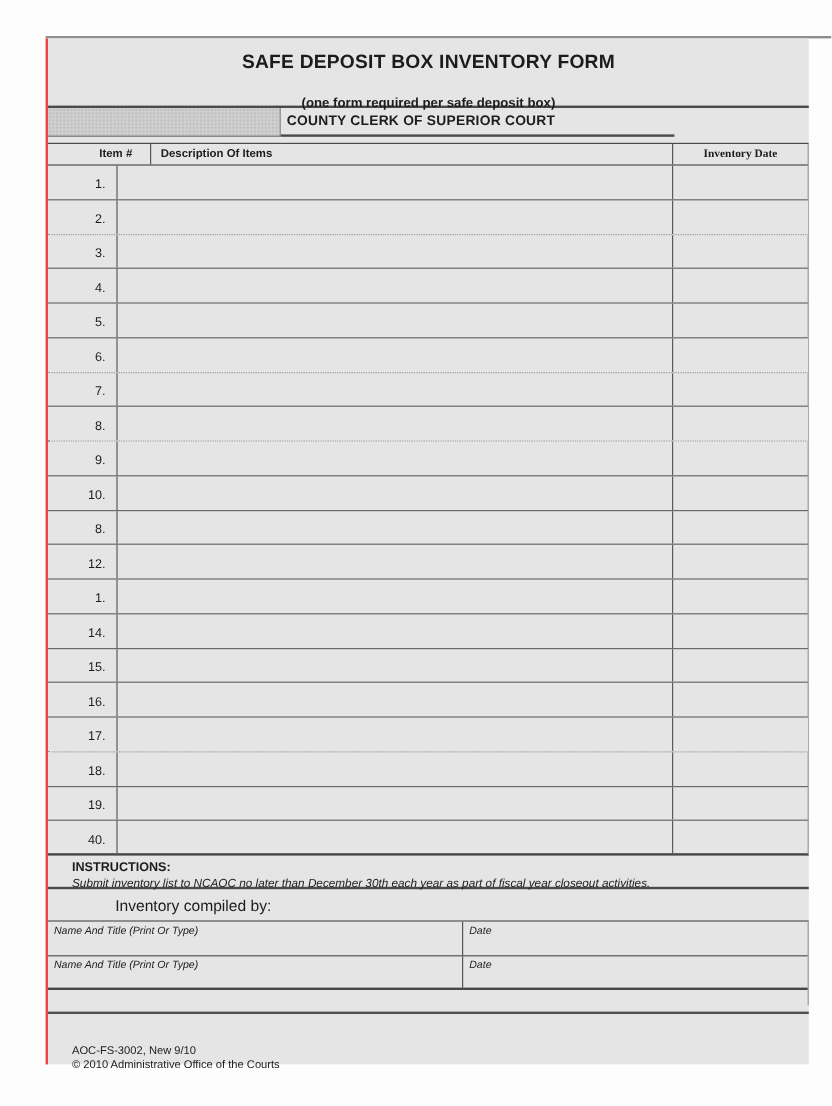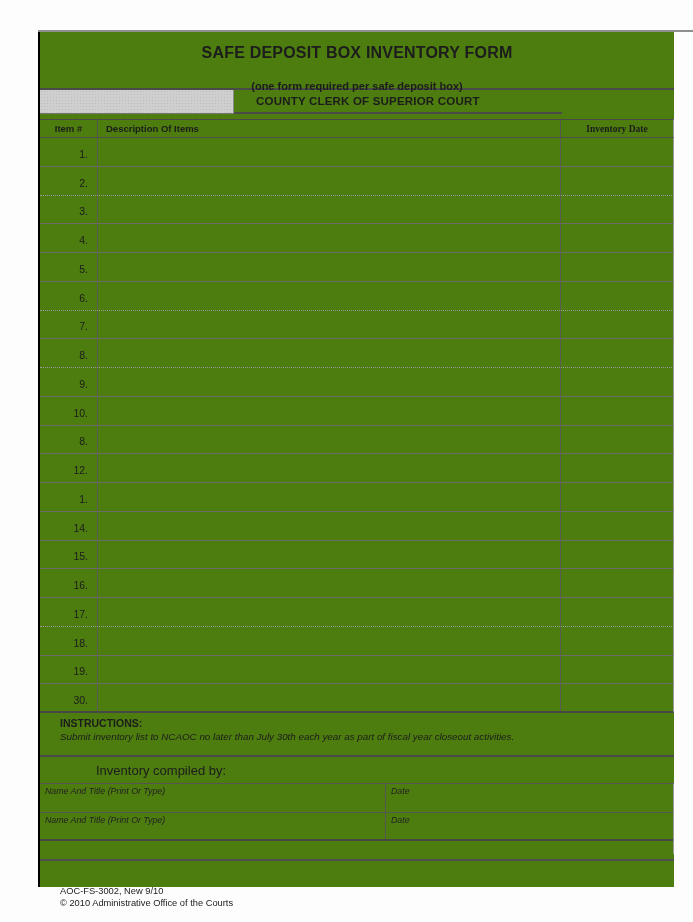--- a/index.html
+++ b/index.html
@@ -1,52 +1,52 @@
 <!DOCTYPE html>
 <html><head>
 <meta charset="utf-8">
 <style>
   * { margin:0; padding:0; box-sizing:border-box; }
   html,body { width:693px; height:922px; background:#fdfdfd; font-family:"Liberation Sans", sans-serif; color:#1c1c1c; }
   .canvas { position:relative; width:693px; height:922px; background:#fdfdfd; overflow:hidden; }
 
   .top-rule { position:absolute; left:38px; right:0; top:30px; height:2px; background:#8f8f8f; }
 
-  .page { position:absolute; left:38px; top:32px; width:636px; height:855px; border-left:2px solid #000000; background:#4d7c0f; }
+  .page { position:absolute; left:38px; top:32px; width:636px; height:855px; border-left:2px solid #ef4444; background:#e5e5e5; }
 
   .title-block { height:56px; text-align:center; padding-top:12px; }
   .form-title { font-size:16px; font-weight:bold; letter-spacing:.2px; }
   .form-subtitle { font-size:11px; font-weight:bold; margin-top:18px; }
 
   .band { height:26px; border-top:2px solid #4a4a4a; display:flex; }
   .gray-box { width:194px; background-color:#cfcfcf;
     background-image:radial-gradient(#bdbdbd 1px, transparent 1px); background-size:3px 3px;
     border-right:1px solid #8a8a8a; border-bottom:1px solid #777; }
   .county-box { width:328px; border-bottom:2px solid #4a4a4a; display:flex; align-items:center;
-    padding-left:22px; font-size:11.5px; font-weight:bold; letter-spacing:.2px; }
+    padding-left:5px; font-size:11.5px; font-weight:bold; letter-spacing:.2px; }
   .band-spacer { flex:1; }
 
   .head-gap { height:5px; }
 
-  .thead { height:19px; display:flex; border-top:1.5px solid #4a4a4a; border-bottom:1.5px solid #4f4f4f; border-right:1px solid #9a9a9a; }
+  .thead { height:19px; display:flex; border-top:1.5px solid #4a4a4a; border-bottom:1.5px solid #4f4f4f; border-right:1px solid #9a9a9a;padding-left:28px; }
   .thead .c-item { width:58px; border-right:1.5px solid #555; display:flex; align-items:center; justify-content:center;
     font-size:9.5px; font-weight:bold; }
   .thead .c-desc { flex:1; display:flex; align-items:center; padding-left:8px; font-size:9.5px; font-weight:bold; }
   .thead .c-date { width:113px; border-left:1.5px solid #555; display:flex; align-items:center; justify-content:center;
     font-size:9.5px; font-weight:bold;font-family:Liberation Serif, serif; }
 
   .trow { height:28.75px; display:flex; border-bottom:1px solid #6a6a6a; border-right:1px solid #9a9a9a; }
   .trow.dotted { border-bottom:1px dotted #9a9a9a; }
   .trow.last { border-bottom:2px solid #474747; }
   .trow .c-item { width:58px; border-right:1px solid #5a5a5a; display:flex; align-items:center; justify-content:flex-end;
     padding-right:9px; padding-top:4px; font-size:10.5px; }
   .trow .c-desc { flex:1; }
   .trow .c-date { width:113px; border-left:1px solid #5a5a5a; }
 
-  .instructions { height:44px; border-bottom:2px solid #4a4a4a; padding:4px 10px 0 20px; }
+  .instructions { height:28px; border-bottom:2px solid #4a4a4a; padding:4px 10px 0 20px; }
   .instructions .ins-label { font-size:10.5px; font-weight:bold; }
   .instructions .ins-text { font-size:9.8px; font-style:italic; margin-top:2px; }
 
   .compiled-label { height:26px; display:flex; align-items:center; padding-left:20px; font-size:13px;margin-left:36px; }
 
   .compiled-box { height:71px; border-top:1px solid #555; border-right:1px solid #9a9a9a; }
   .cb-row { height:28.5px; display:flex; border-bottom:1px solid #555; }
   .cb-row.last { border-bottom:2px solid #474747; }
   .cb-name { width:346px; border-right:1px solid #555; padding:2px 0 0 5px; }
   .cb-date { flex:1; padding:2px 0 0 5px; }
@@ -172,28 +172,28 @@
       <div class="c-item">18.</div>
       <div class="c-desc"></div>
       <div class="c-date"></div>
     </div>
     <div class="trow">
       <div class="c-item">19.</div>
       <div class="c-desc"></div>
       <div class="c-date"></div>
     </div>
     <div class="trow last">
-      <div class="c-item">30.</div>
+      <div class="c-item">40.</div>
       <div class="c-desc"></div>
       <div class="c-date"></div>
     </div>
 
     <div class="instructions">
       <div class="ins-label">INSTRUCTIONS:</div>
-      <div class="ins-text">Submit inventory list to NCAOC no later than July 30th each year as part of fiscal year closeout activities.</div>
+      <div class="ins-text">Submit inventory list to NCAOC no later than December 30th each year as part of fiscal year closeout activities.</div>
     </div>
 
     <div class="compiled-label">Inventory compiled by:</div>
 
     <div class="compiled-box">
       <div class="cb-row">
         <div class="cb-name">
           <div class="field-label">Name And Title (Print Or Type)</div>
         </div>
         <div class="cb-date">

